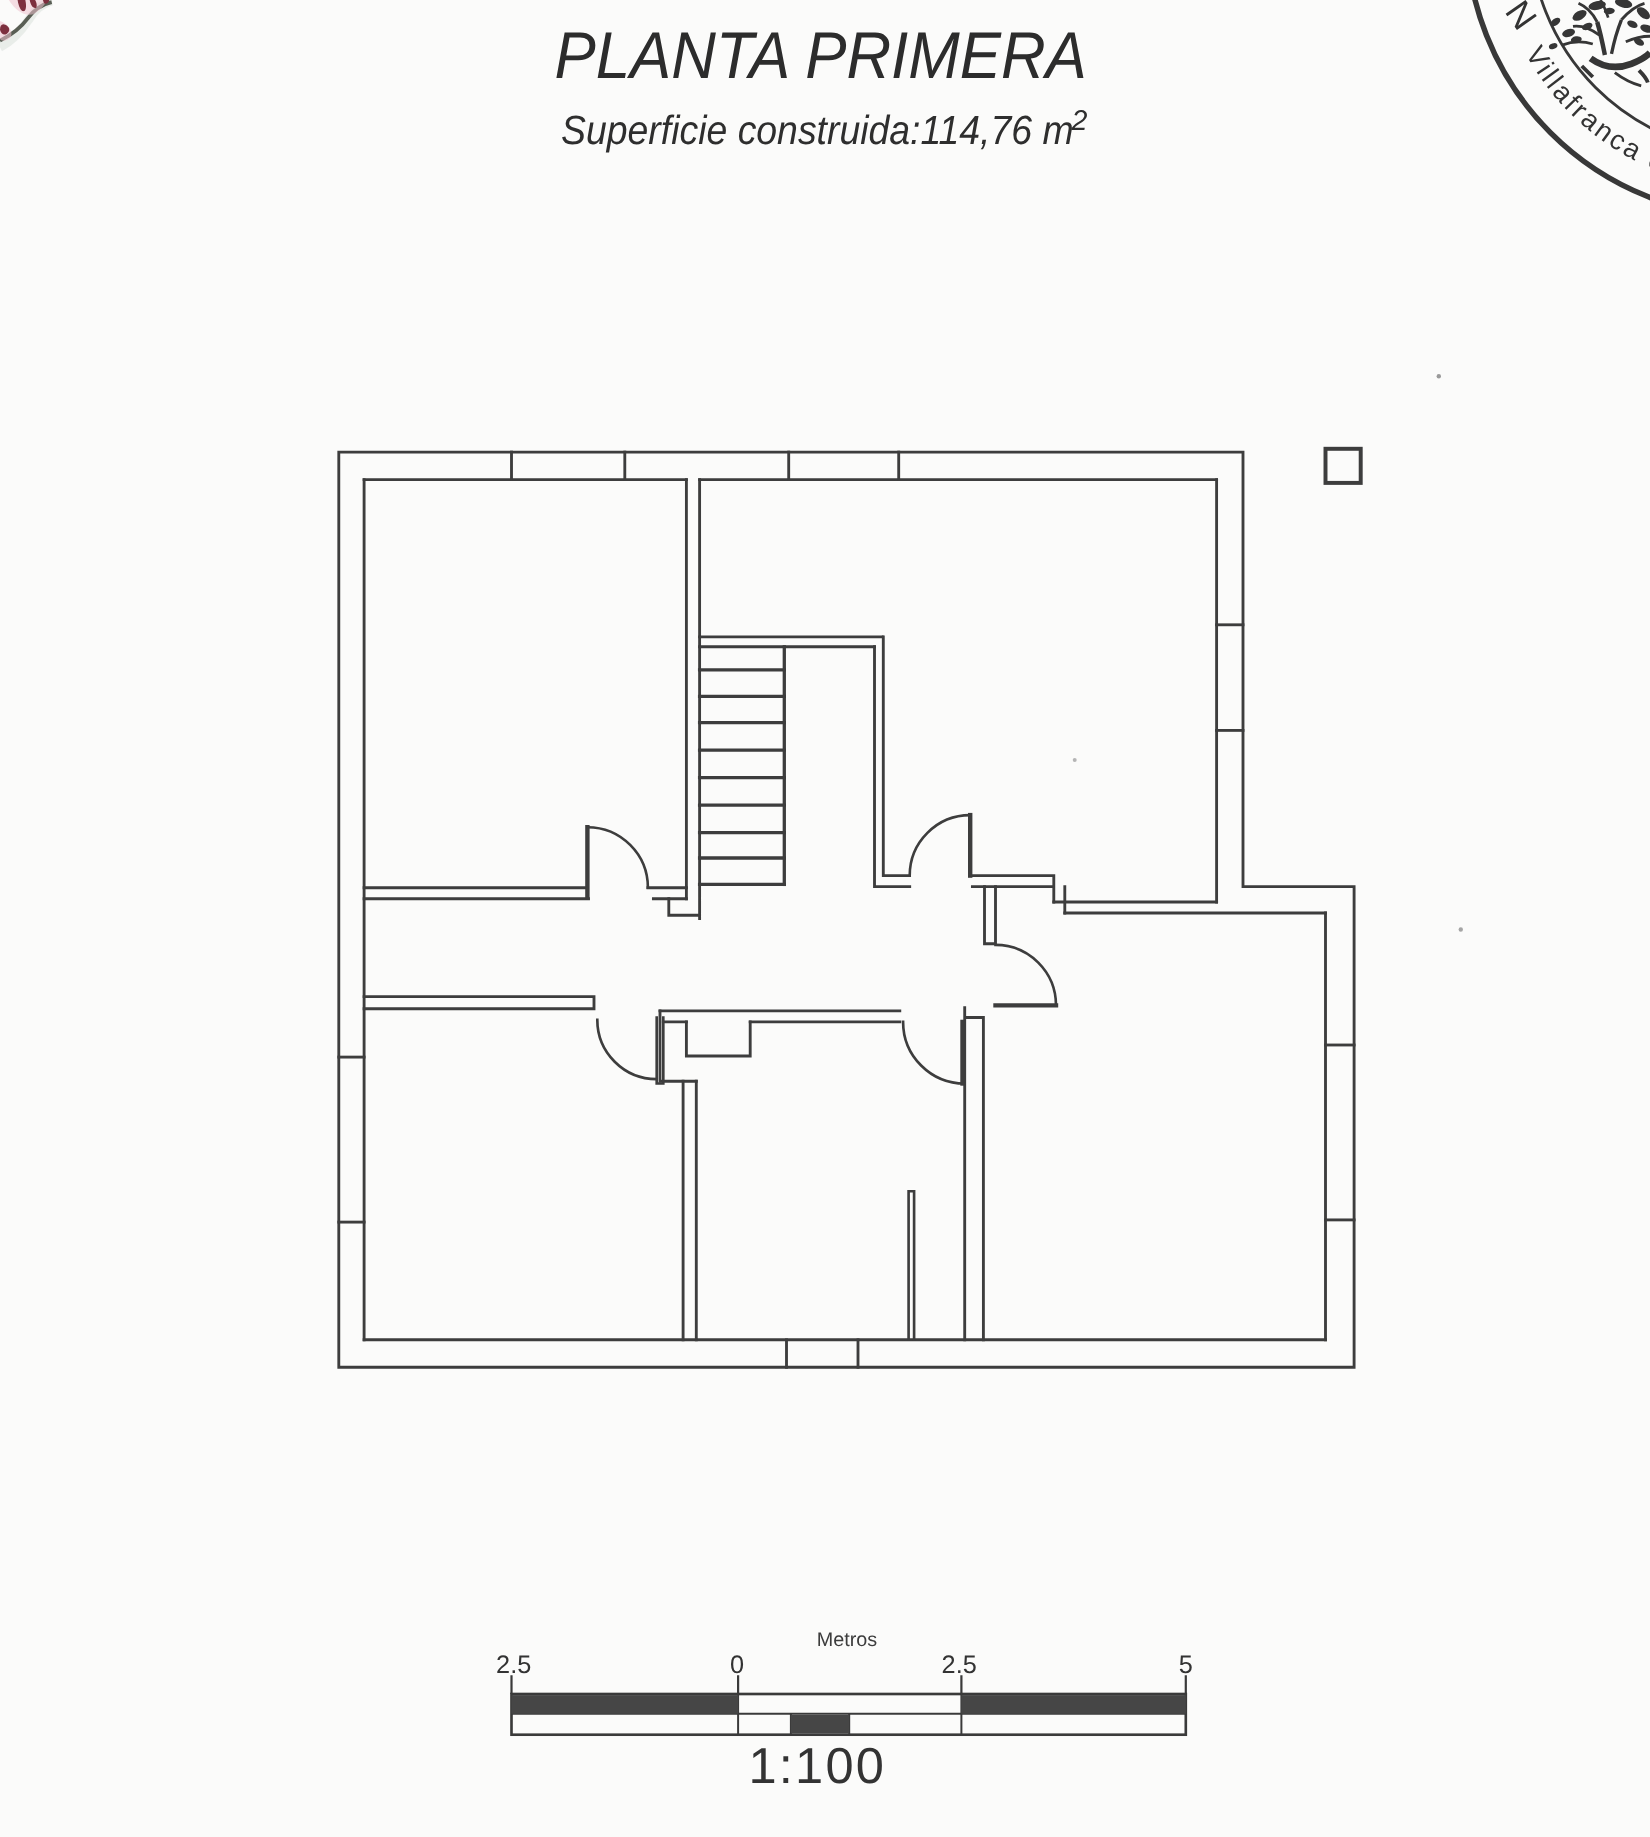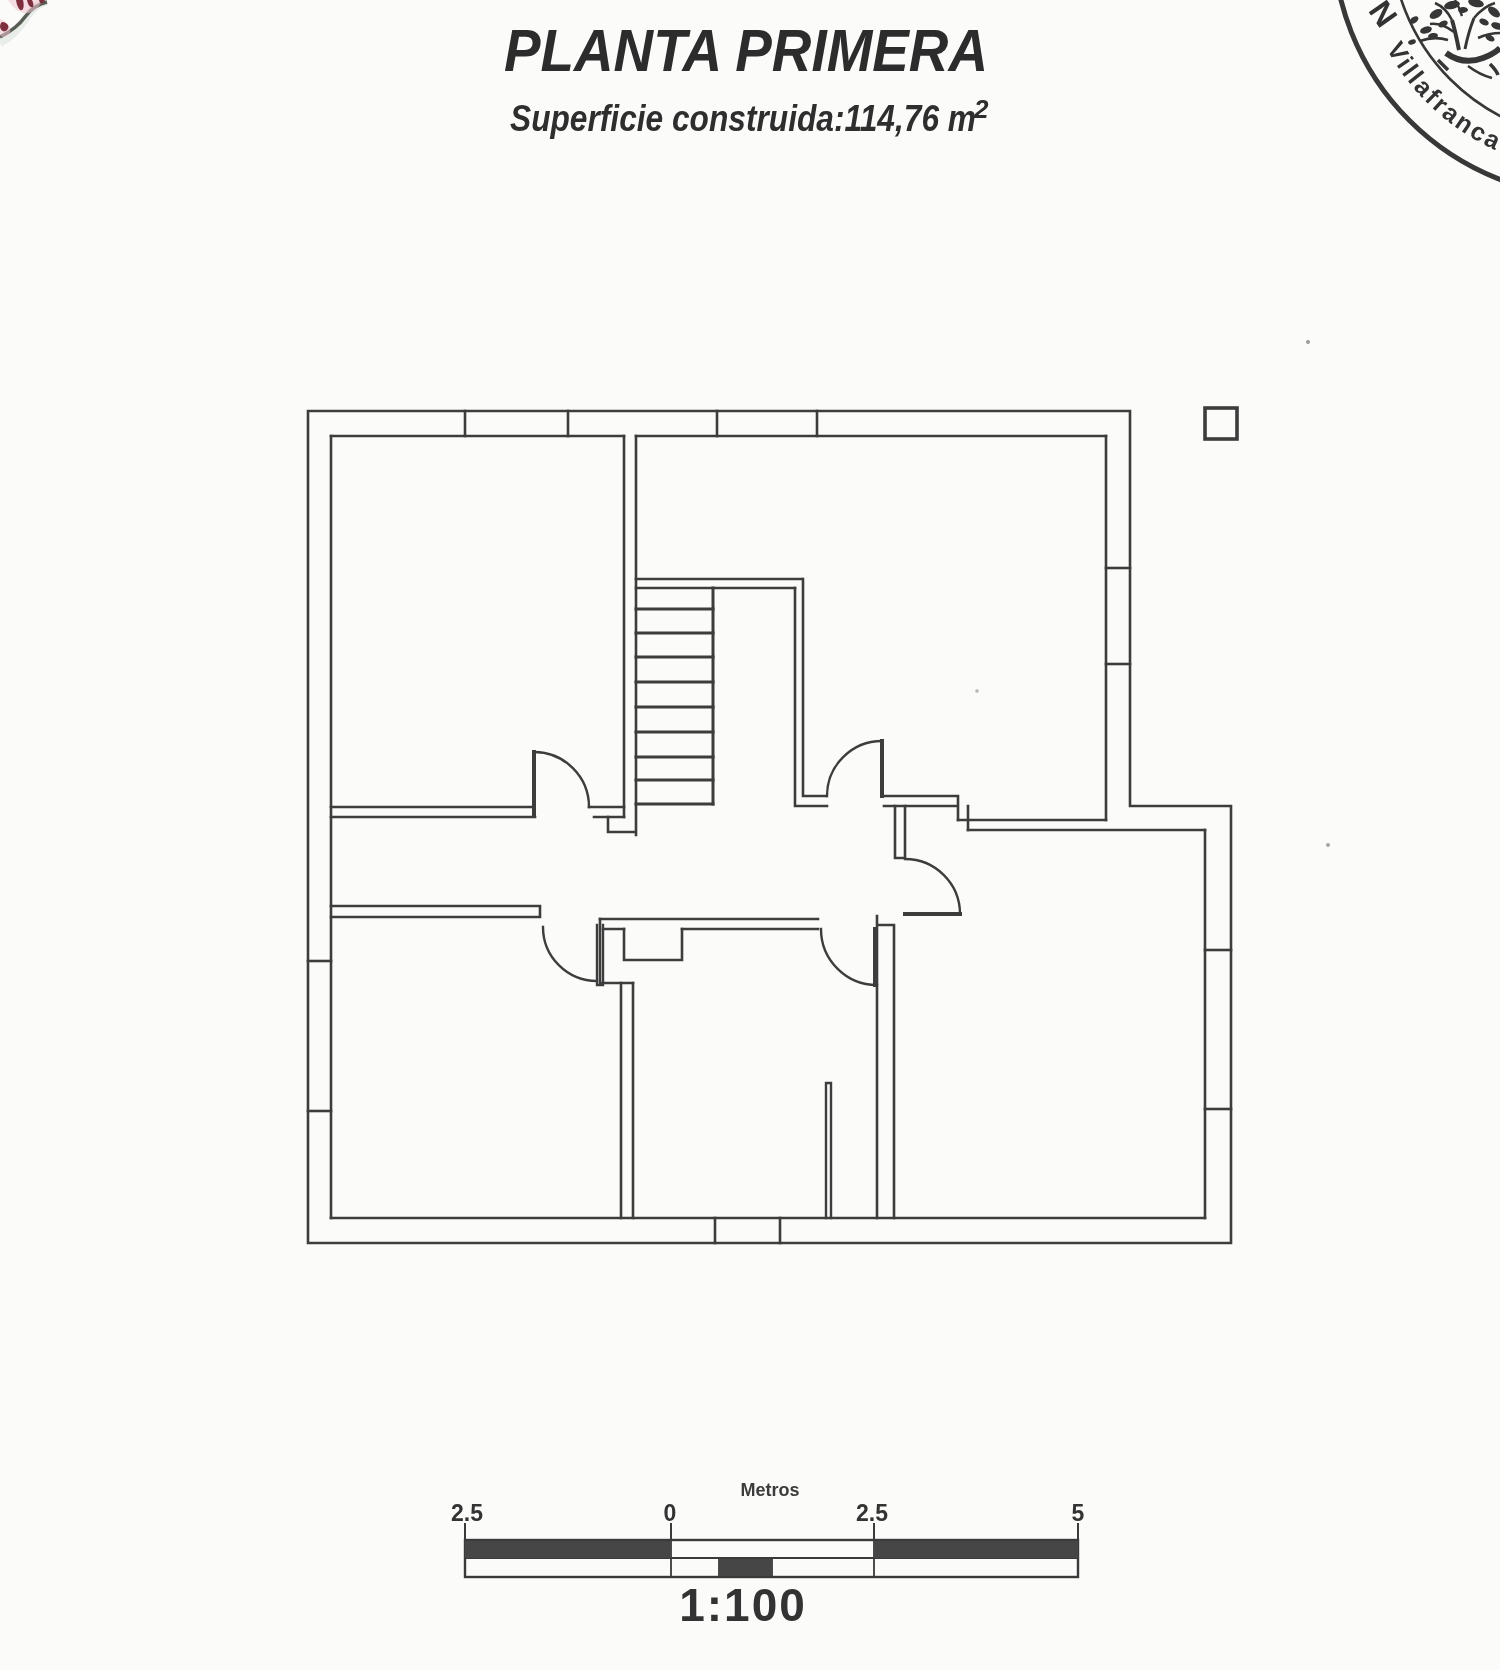--- a/index.html
+++ b/index.html
@@ -1,17 +1,17 @@
 <!DOCTYPE html>
 <html><head>
 <meta charset="utf-8">
 <style>
   html,body{margin:0;padding:0;background:#ffffff;}
   #page{position:relative;width:1500px;height:1670px;background:#fbfbfa;overflow:hidden;
-        font-family:"Liberation Sans", sans-serif;font-weight:bold;}
+        font-family:"Liberation Sans", sans-serif;}
   svg{position:absolute;left:0;top:0;filter:blur(0.45px);}
 </style>
 </head>
 <body>
 <div id="page">
 <svg width="1500" height="1670" viewBox="0 0 1500 1670">
   <g fill="none" stroke="#3d3d3d" stroke-width="2.6" stroke-linecap="square">
 
     <text x="504" y="71" font-size="60" font-style="italic" fill="#2c2c2c" stroke="none" textLength="484" lengthAdjust="spacingAndGlyphs">PLANTA PRIMERA</text>
 

